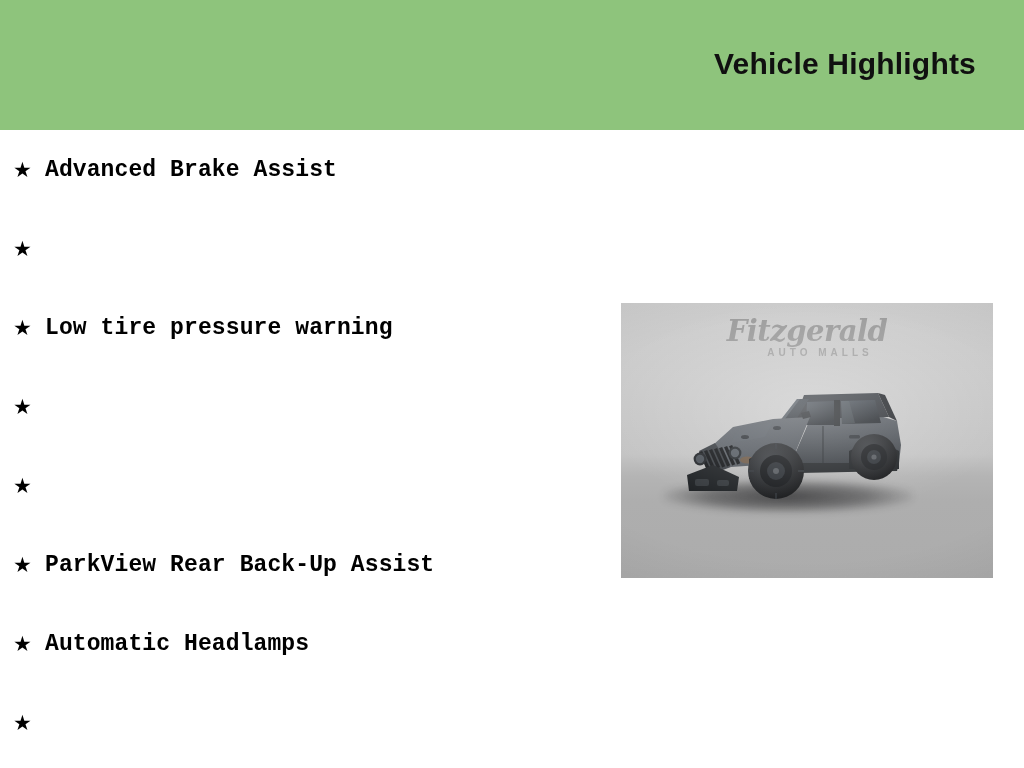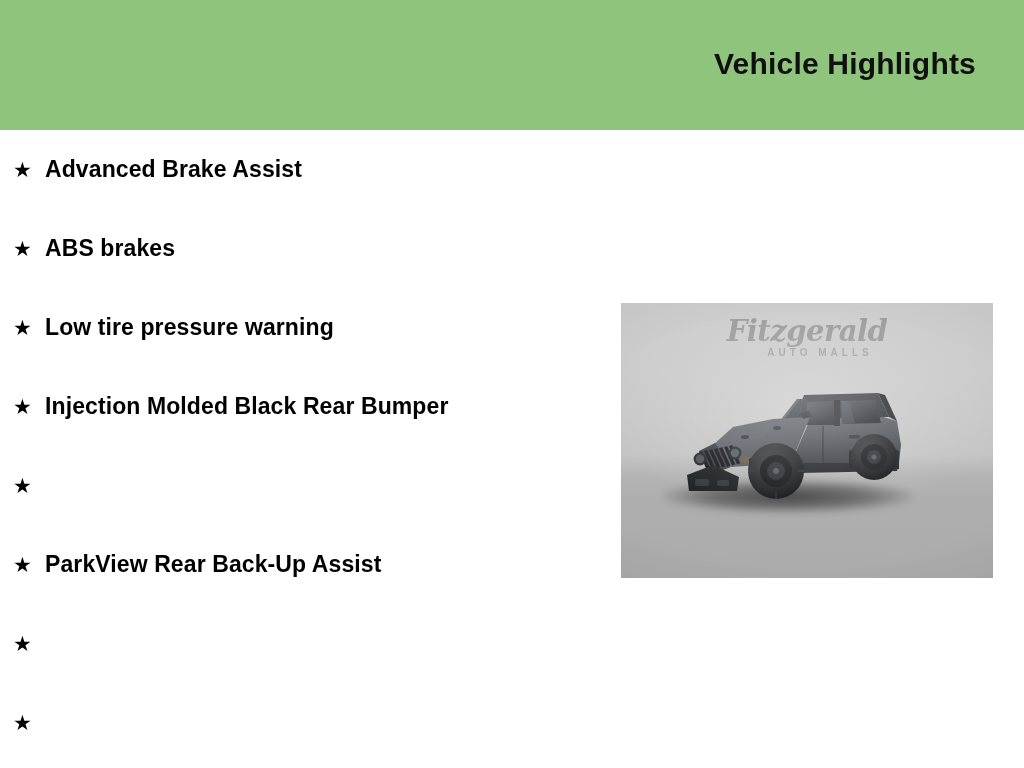--- a/index.html
+++ b/index.html
@@ -61,20 +61,21 @@
     line-height: 1;
     color: #000000;
     text-align: left;
   }
   .highlight-label {
     font-size: 23px;
     font-weight: bold;
     color: #000000;
     white-space: nowrap;
     letter-spacing: 0.1px;
+    font-family: Liberation Mono, monospace;
   }
 
   
   #vehicle-photo {
     position: absolute;
     left: 621px;
     top: 303px;
     width: 372px;
     height: 275px;
     overflow: hidden;
@@ -148,44 +149,43 @@
 
 <ul id="highlights-list">
 
   <li class="highlight-item">
     <span class="star-bullet">★</span>
     <span class="highlight-label">Advanced Brake Assist</span>
   </li>
 
   <li class="highlight-item">
     <span class="star-bullet">★</span>
-    <span class="highlight-label">ABS brakes</span>
   </li>
 
   <li class="highlight-item">
     <span class="star-bullet">★</span>
     <span class="highlight-label">Low tire pressure warning</span>
   </li>
 
   <li class="highlight-item">
     <span class="star-bullet">★</span>
-    <span class="highlight-label">Injection Molded Black Rear Bumper</span>
   </li>
 
   <li class="highlight-item">
     <span class="star-bullet">★</span>
   </li>
 
   <li class="highlight-item">
     <span class="star-bullet">★</span>
     <span class="highlight-label">ParkView Rear Back-Up Assist</span>
   </li>
 
   <li class="highlight-item">
     <span class="star-bullet">★</span>
+    <span class="highlight-label">Automatic Headlamps</span>
   </li>
 
   <li class="highlight-item">
     <span class="star-bullet">★</span>
   </li>
 
 </ul>
 
 <div id="vehicle-photo">
 

